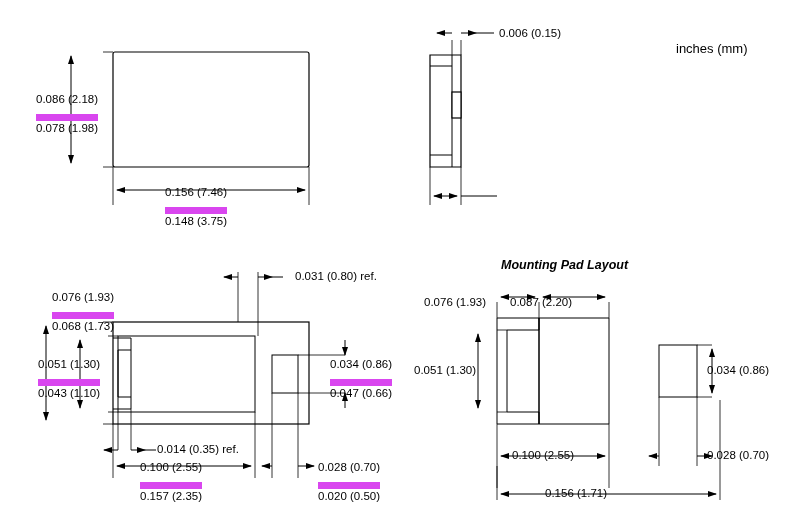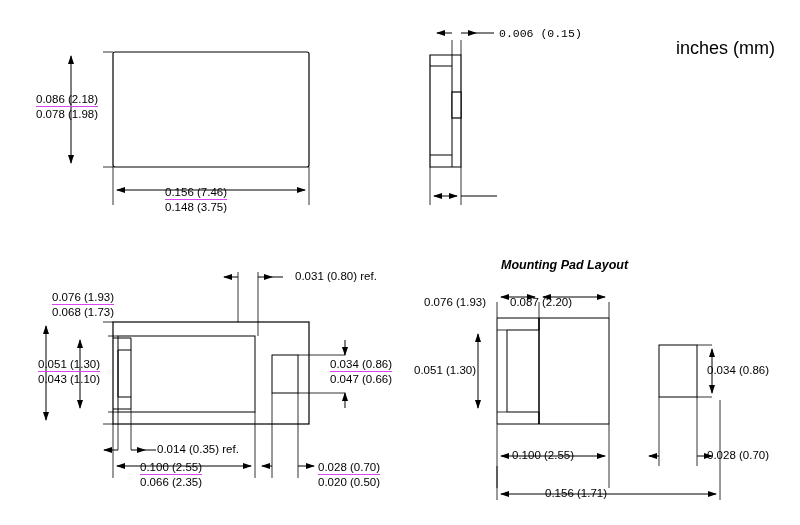--- a/index.html
+++ b/index.html
@@ -13,29 +13,29 @@
   }
   .stage{position:absolute;left:0;top:0;width:800px;height:525px;}
   .lbl{
     position:absolute;
     font-size:11.5px;
     line-height:13px;
     white-space:nowrap;
     color:#000;
   }
   .lbl.bold{font-weight:bold;font-size:12.5px;}
-  .lbl.big{font-size:18px;}
+  .lbl.big{font-size:13px;}
   .stack{
     position:absolute;
     font-size:11.5px;
     line-height:14px;
     white-space:nowrap;
     text-align:left;
   }
-  .stack .top{border-bottom:1px solid #d946ef;padding-bottom:0px;}
+  .stack .top{border-bottom:7px solid #d946ef;padding-bottom:8px;}
   .stack .bot{padding-top:0px;}
   svg{position:absolute;left:0;top:0;}
   .ln{stroke:#000;stroke-width:1;fill:none;}
   .body-fill{fill:#ffffff;stroke:#000;stroke-width:1.2;}
   .ext{stroke:#000;stroke-width:0.8;fill:none;}
 </style>
 </head>
 <body>
 
 <div class="stage">
@@ -159,39 +159,39 @@
 
   <div class="stack" style="left:36px;top:92px;">
     <div class="top">0.086 (2.18)</div>
     <div class="bot">0.078 (1.98)</div>
   </div>
   <div class="stack" style="left:165px;top:185px;">
     <div class="top">0.156 (7.46)</div>
     <div class="bot">0.148 (3.75)</div>
   </div>
 
-  <div class="lbl" style="left:499px;top:27px;font-family:Liberation Mono, monospace;">0.006 (0.15)</div>
+  <div class="lbl" style="left:499px;top:27px;">0.006 (0.15)</div>
 
   <div class="lbl" style="left:287px;top:270px;margin-left:8px;">0.031 (0.80) ref.</div>
   <div class="stack" style="left:52px;top:290px;">
     <div class="top">0.076 (1.93)</div>
     <div class="bot">0.068 (1.73)</div>
   </div>
   <div class="stack" style="left:38px;top:357px;">
     <div class="top">0.051 (1.30)</div>
     <div class="bot">0.043 (1.10)</div>
   </div>
   <div class="stack" style="left:330px;top:357px;">
     <div class="top">0.034 (0.86)</div>
     <div class="bot">0.047 (0.66)</div>
   </div>
   <div class="lbl" style="left:157px;top:443px;">0.014 (0.35) ref.</div>
   <div class="stack" style="left:140px;top:460px;">
     <div class="top">0.100 (2.55)</div>
-    <div class="bot">0.066 (2.35)</div>
+    <div class="bot">0.157 (2.35)</div>
   </div>
   <div class="stack" style="left:318px;top:460px;">
     <div class="top">0.028 (0.70)</div>
     <div class="bot">0.020 (0.50)</div>
   </div>
 
   <div class="lbl bold" style="left:501px;top:259px;font-style:italic;">Mounting Pad Layout</div>
   <div class="lbl" style="left:424px;top:296px;">0.076 (1.93)</div>
   <div class="lbl" style="left:510px;top:296px;">0.087 (2.20)</div>
   <div class="lbl" style="left:414px;top:364px;">0.051 (1.30)</div>

